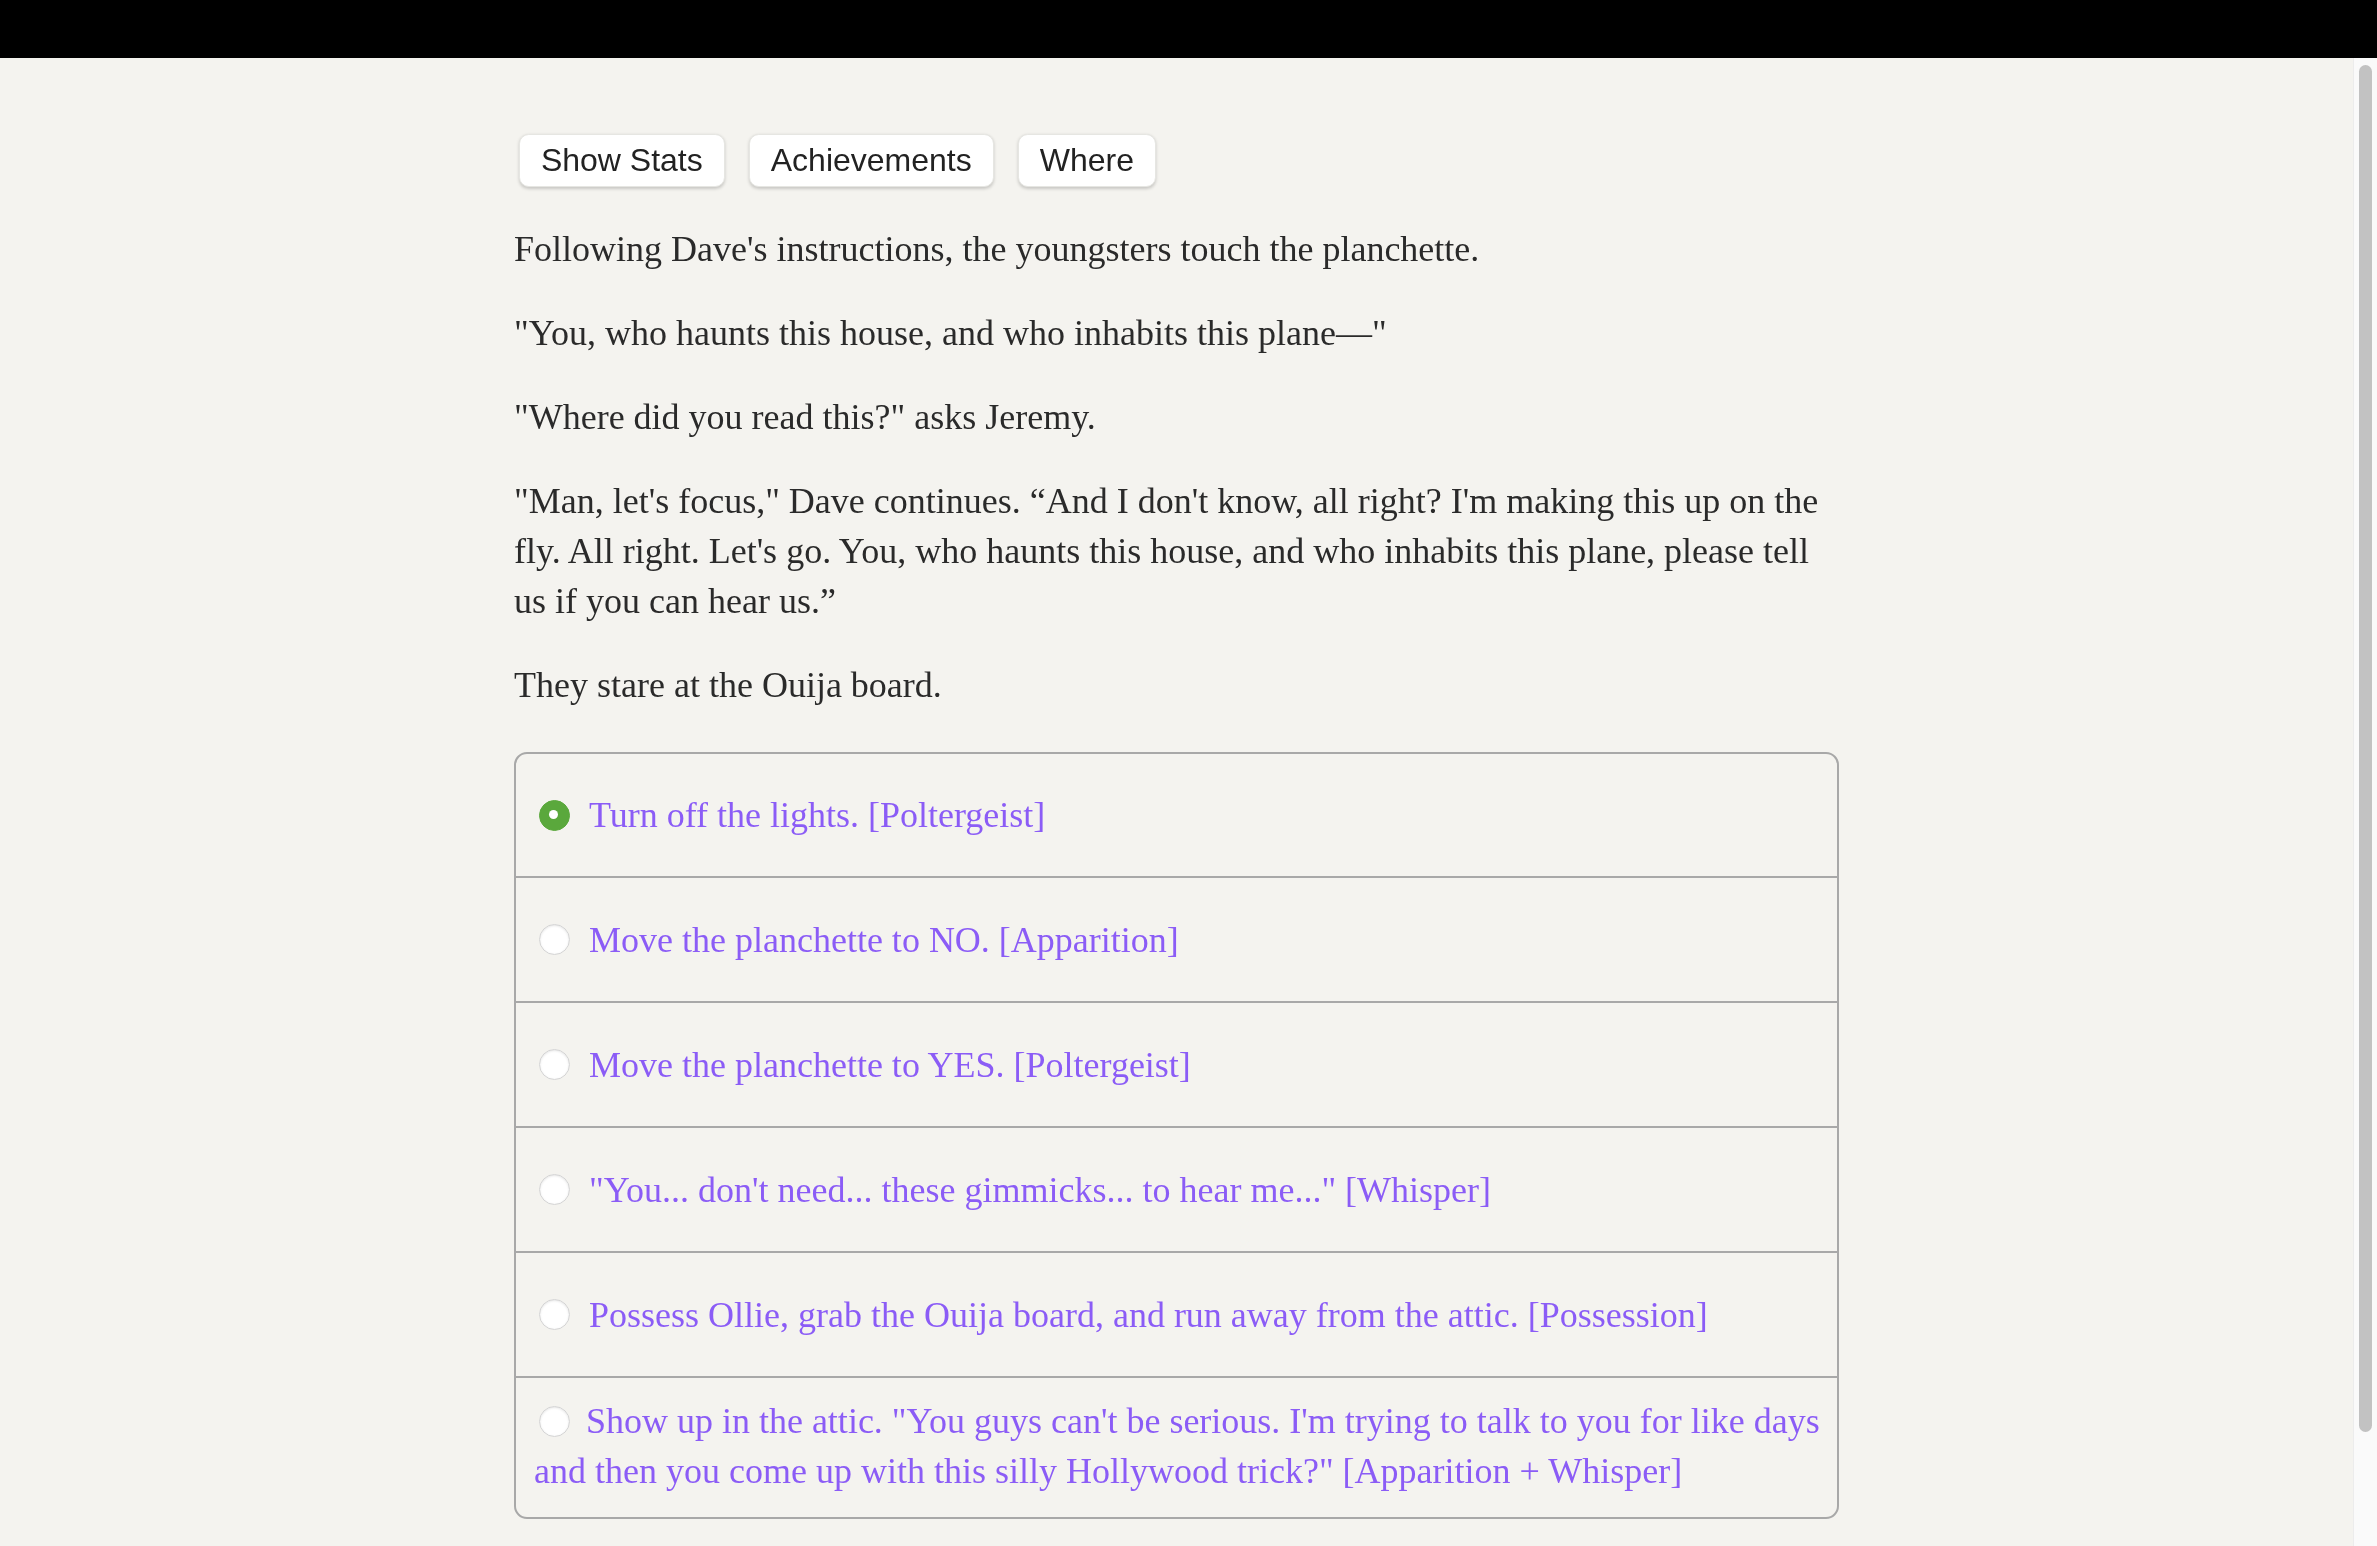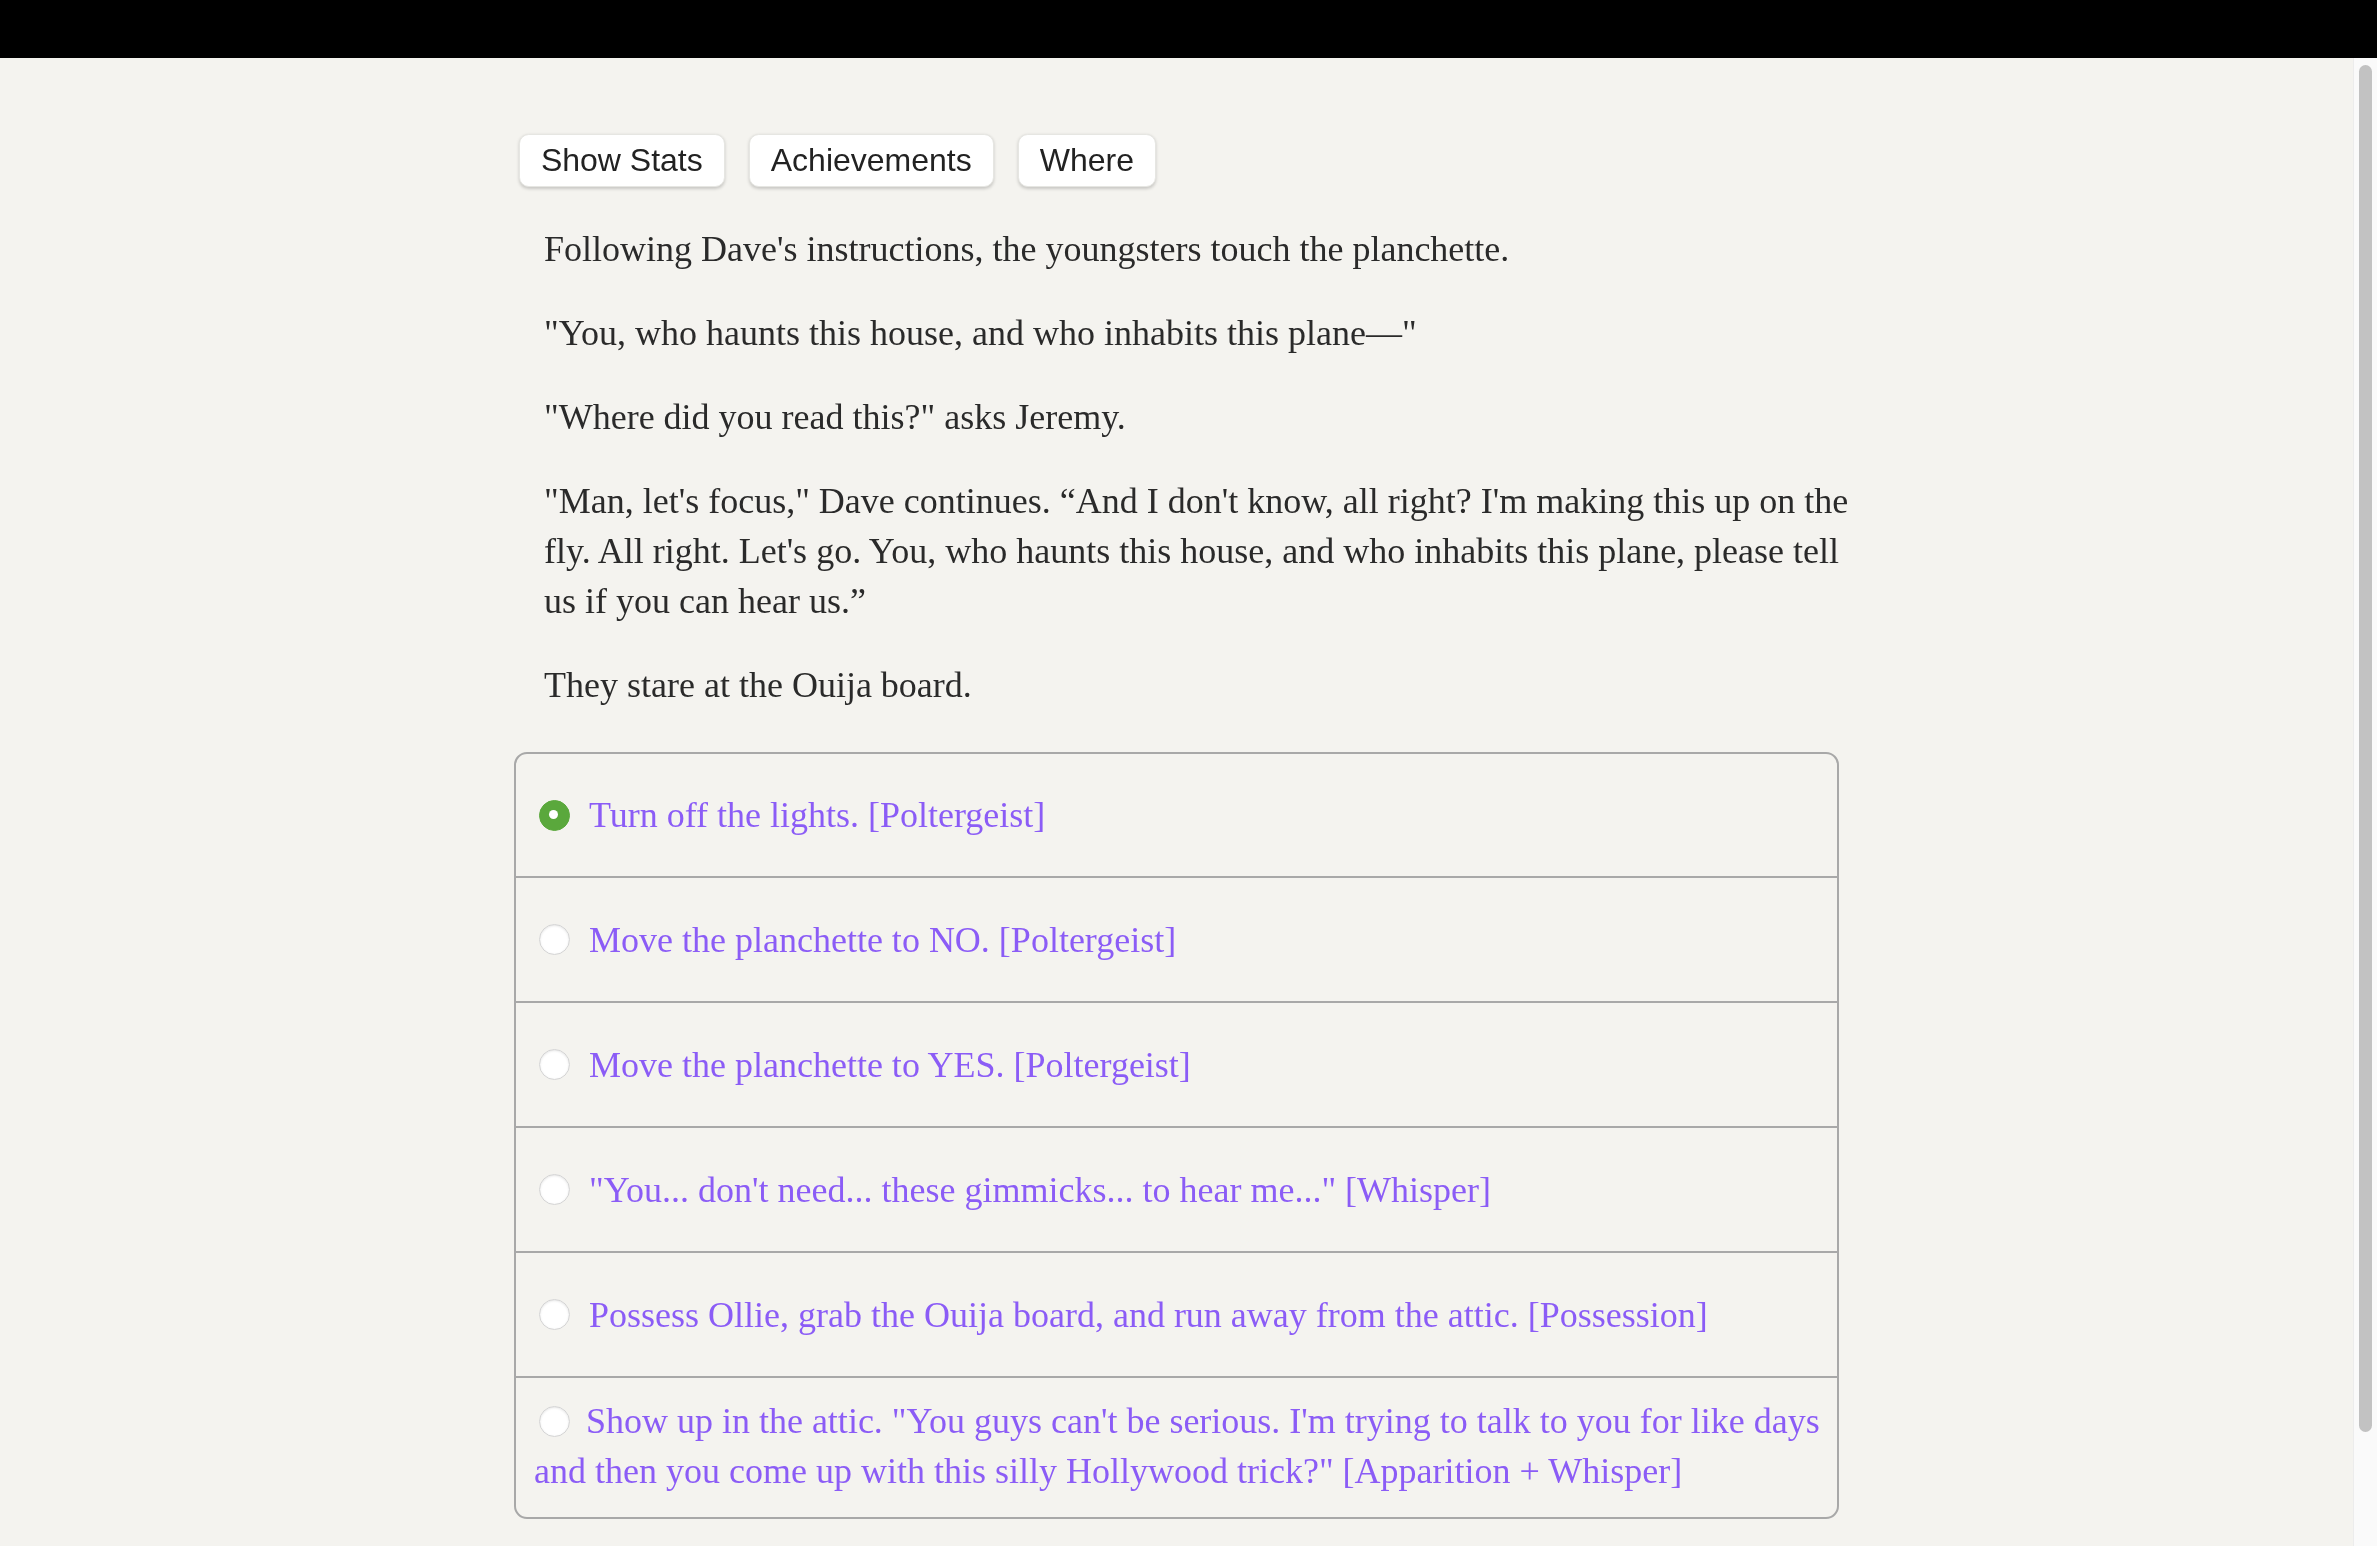--- a/index.html
+++ b/index.html
@@ -31,21 +31,21 @@
     height: 53px; padding: 0 21px;
     background: #fff; border-radius: 9.7px; border: 0.8px solid #e6e6e2;
     box-shadow: 0 1.6px 3.2px rgba(0,0,0,0.18);
     font-family: "Liberation Sans", sans-serif; font-size: 32px; color: #222;
     display: flex; align-items: center; justify-content: center;
     cursor: pointer;
   }
   .story { margin-top: 37px; }
   .story p {
     font-family: "Liberation Serif", serif; font-size: 36px; line-height: 50px;
-    color: #2a2a2a; margin-bottom: 34px; width: 1318px; margin-left: 30px;
+    color: #2a2a2a; margin-bottom: 34px; width: 1318px;
   }
   .choices {
     margin-top: 9.7px; width: 1325px;
     border: 2.4px solid #a8a8a8; border-radius: 13px; overflow: hidden;
     background: #f4f3ef;
   }
   .choice {
     display: flex; align-items: center; min-height: 125px;
     border-top: 2.4px solid #a8a8a8; padding: 0 16px 0 22.6px;
     font-family: "Liberation Serif", serif; font-size: 36px; line-height: 50px;
@@ -90,21 +90,21 @@
       <p style="margin-bottom:0">They stare at the Ouija board.</p>
     </div>
 
     <div class="choices" style="margin-top:42px">
       <label class="choice">
         <span class="radio checked"></span>
         <span>Turn off the lights. [Poltergeist]</span>
       </label>
       <label class="choice">
         <span class="radio"></span>
-        <span>Move the planchette to NO. [Poltergeist]</span>
+        <span>Move the planchette to NO. [Apparition]</span>
       </label>
       <label class="choice">
         <span class="radio"></span>
         <span>Move the planchette to YES. [Poltergeist]</span>
       </label>
       <label class="choice">
         <span class="radio"></span>
         <span>"You... don't need... these gimmicks... to hear me..." [Whisper]</span>
       </label>
       <label class="choice">

